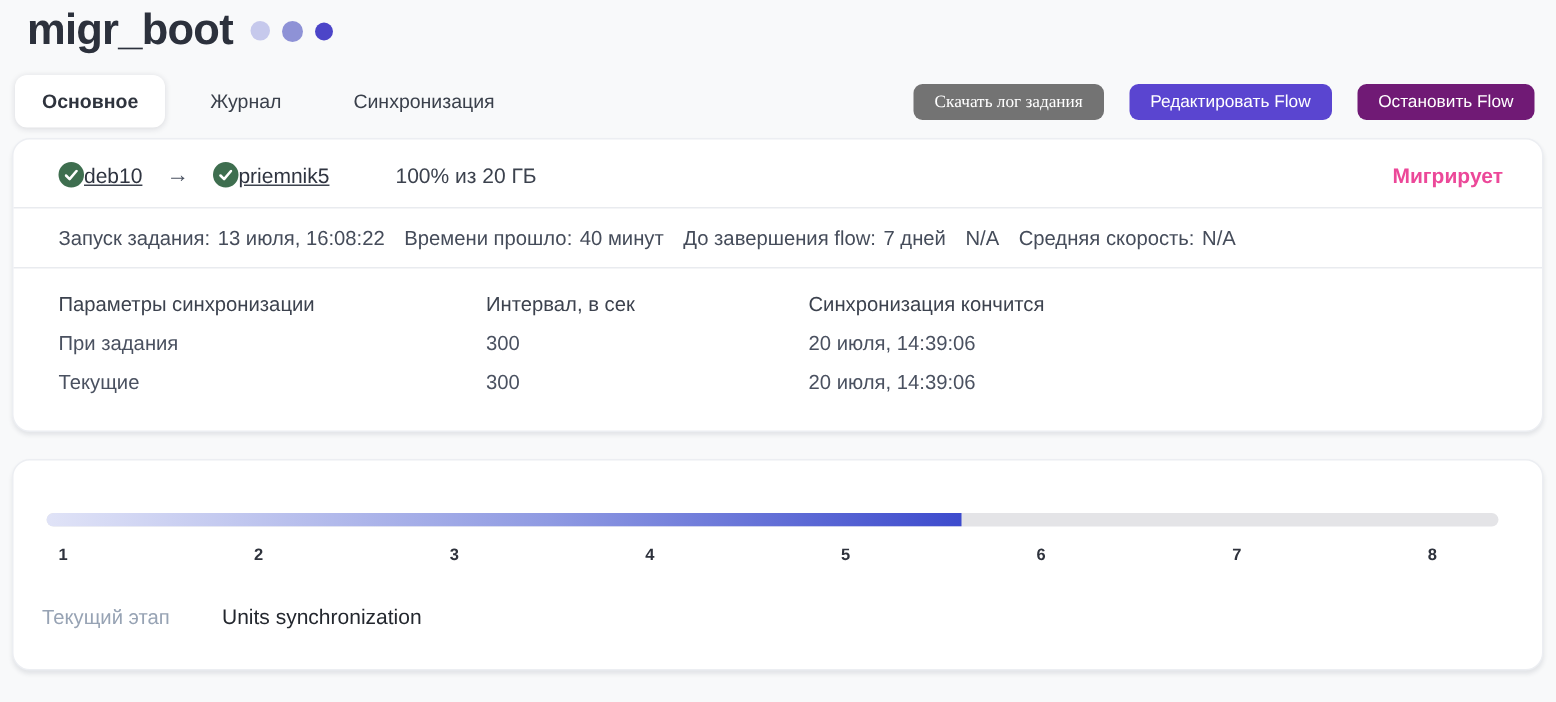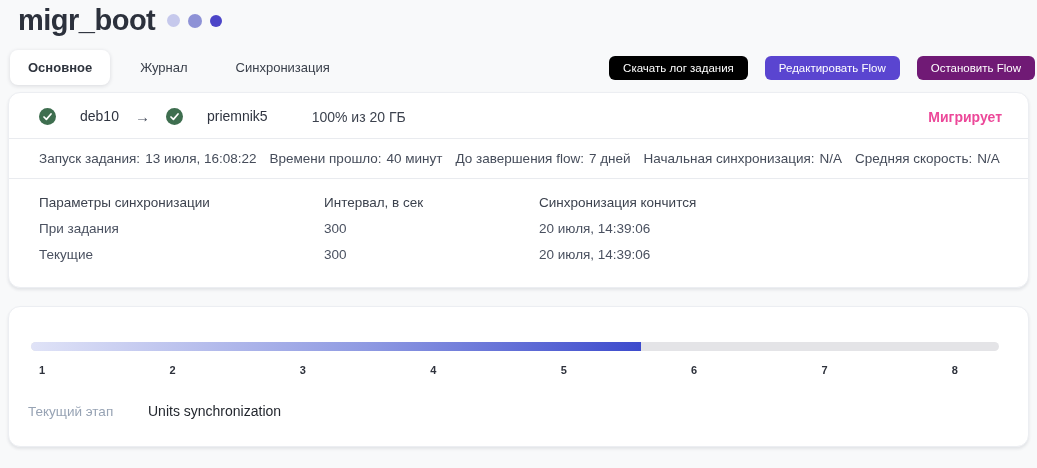--- a/index.html
+++ b/index.html
@@ -12,40 +12,40 @@
   
   .page-head { padding:4px 0 0 18px; display:flex; align-items:center; }
   .page-title { font-size:29px; font-weight:700; color:#2c313c; letter-spacing:-0.5px; }
   .dots { display:flex; align-items:center; margin-left:12px; gap:8px; }
   .dot { border-radius:50%; display:inline-block; }
   .dot-1 { width:13px; height:13px; background:#c6c9ec; }
   .dot-2 { width:14px; height:14px; background:#8e92d6; }
   .dot-3 { width:12px; height:12px; background:#4c45c8; }
 
   
-  .toolbar { margin-top:13px; padding:0 2px 0 10px; display:flex; align-items:center; justify-content:space-between; }
+  .toolbar { margin-top:13px; padding:0 14px 0 10px; display:flex; align-items:center; justify-content:space-between; }
   .tabs { display:flex; align-items:center; }
   .tab { font-size:13px; font-weight:500; color:#3a404b; padding:10px 18px; cursor:pointer; border-radius:8px; }
   .tab.active { background:#ffffff; font-weight:600; color:#2e333d; box-shadow:0 1px 4px rgba(25,30,50,0.14); }
   .tab + .tab { margin-left:12px; }
   .actions { display:flex; align-items:center; gap:17px; }
   .btn { border:none; color:#ffffff; font-size:11.5px; font-family:inherit; padding:6px 14px; border-radius:6px; cursor:pointer; white-space:nowrap; }
-  .btn-log { background:#000000; }
+  .btn-log { background:#737373;font-family:Liberation Serif, serif; }
   .btn-edit { background:#5a45d0; }
   .btn-stop { background:#701a75; }
 
   
   .card { background:#ffffff; border:1px solid #eceef2; border-radius:12px; margin:0 8px;
           box-shadow:0 2px 3px rgba(40,50,70,0.10); }
   .card-migration { margin-top:7px; }
   .card-progress { margin-top:18px; }
 
   
   .mig-head { display:flex; align-items:center; padding:15px 26px 13px 30px; }
-  .endpoint { display:flex; gap:24px; }
+  .endpoint { display:flex; align-items:center; gap:0;text-decoration:underline; }
   .check { width:17px; height:17px; border-radius:50%; background:#3e6e4f; display:inline-flex; align-items:center; justify-content:center; flex:0 0 auto; }
   .check svg { display:block; }
   .ep-name { font-size:14px; color:#2f3440; }
   .arrow { color:#4a5160; font-size:15px; margin:0 16px; }
   .mig-progress { font-size:14px; color:#3c424e; margin-left:44px; }
   .mig-status { margin-left:auto; font-size:14px; color:#ec4899;font-weight:bold; }
 
   .divider { height:1px; background:#e9ebef; }
 
   
@@ -125,21 +125,20 @@
     </span>
     <span class="stat">
       <span>Времени прошло:</span>
       <span>40 минут</span>
     </span>
     <span class="stat">
       <span>До завершения flow:</span>
       <span>7 дней</span>
     </span>
     <span class="stat">
-      <span>Начальная синхронизация:</span>
       <span>N/A</span>
     </span>
     <span class="stat">
       <span>Средняя скорость:</span>
       <span>N/A</span>
     </span>
   </div>
 
   <div class="divider"></div>
 

